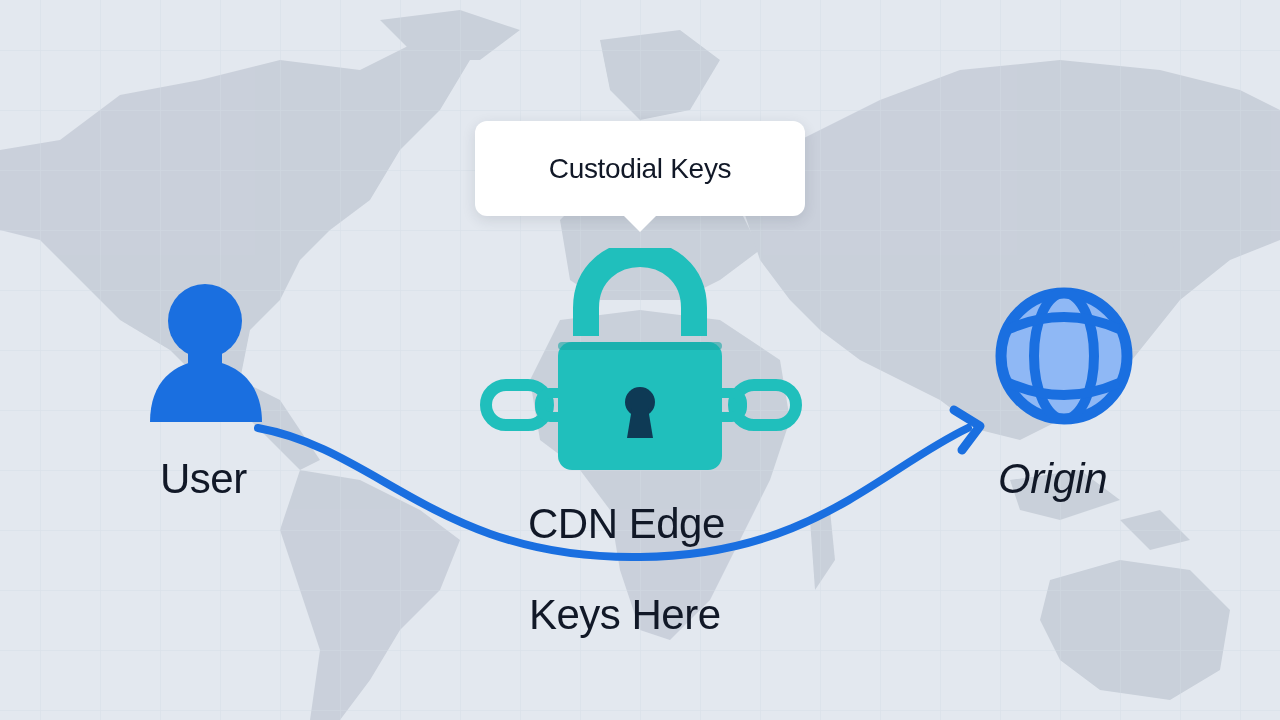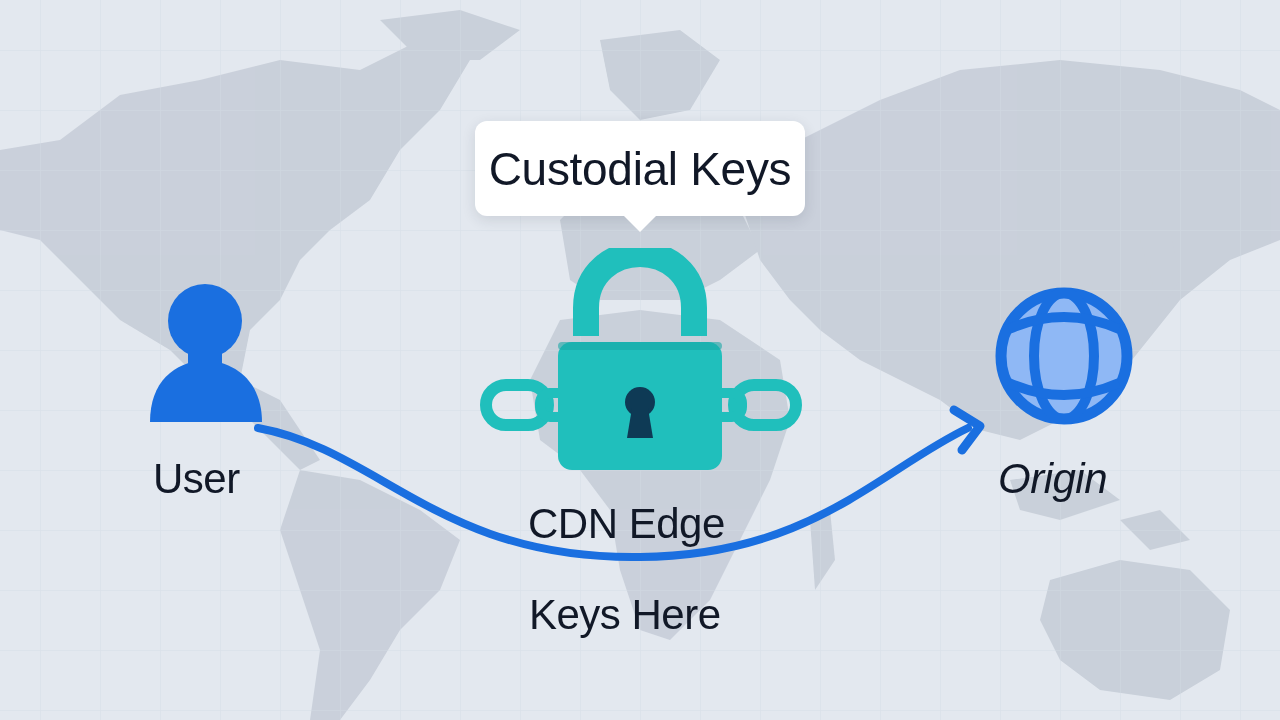--- a/index.html
+++ b/index.html
@@ -2,21 +2,21 @@
 <html><head>
 <meta charset="utf-8">
 <style>
   html,body{margin:0;padding:0;}
   body{width:1280px;height:720px;overflow:hidden;background:#e3e8ef;font-family:"Liberation Sans","DejaVu Sans",sans-serif;position:relative;}
   .stage{position:absolute;inset:0;}
   .bg{position:absolute;inset:0;}
   .label{position:absolute;color:#111827;font-size:42px;letter-spacing:-0.5px;white-space:nowrap;}
   .tooltip{position:absolute;left:475px;top:121px;width:330px;height:95px;background:#ffffff;border-radius:12px;box-shadow:0 4px 14px rgba(30,40,60,0.12);display:flex;align-items:center;justify-content:center;}
   .tooltip::after{content:"";position:absolute;left:148px;bottom:-16px;width:0;height:0;border-left:17px solid transparent;border-right:17px solid transparent;border-top:17px solid #ffffff;}
-  .tooltip span{font-size:46px;color:#111827;letter-spacing:-0.3px;}
+  .tooltip span{font-size:28px;color:#111827;letter-spacing:-0.3px;}
 </style>
 </head>
 <body>
 
 <div class="stage">
 
   <svg class="bg" width="1280" height="720" viewBox="0 0 1280 720">
     <defs>
       <pattern id="grid" width="60" height="60" patternUnits="userSpaceOnUse" x="-20" y="-10">
         <path d="M60 0 L0 0 0 60" fill="none" stroke="#d4dbe5" stroke-width="1.5"></path>
@@ -54,21 +54,21 @@
   <svg class="bg" width="1280" height="720" viewBox="0 0 1280 720">
     <path d="M258 428 C 380 450, 440 560, 640 557 C 810 556, 880 470, 968 428" fill="none" stroke="#1a6fe0" stroke-width="8" stroke-linecap="round"></path>
     <path d="M954 410 L980 426 L962 450" fill="none" stroke="#1a6fe0" stroke-width="9" stroke-linecap="round" stroke-linejoin="round"></path>
   </svg>
 
   <svg style="position:absolute;left:144px;top:282px;" width="122" height="146" viewBox="0 0 122 146">
     <circle cx="61" cy="39" r="37" fill="#1a6fe0"></circle>
     <path d="M6 140 C 6 100, 30 80, 61 78 C 92 80, 118 100, 118 140 Z" fill="#1a6fe0"></path>
     <rect x="44" y="64" width="34" height="24" fill="#1a6fe0"></rect>
   </svg>
-  <div class="label" style="left:153px;top:455px;">User</div>
+  <div class="label" style="left:160px;top:455px;">User</div>
 
   <svg style="position:absolute;left:478px;top:248px;" width="326" height="226" viewBox="0 0 326 226">
 
     <path d="M108 88 L108 60 C108 24, 136 6, 162 6 C188 6, 216 24, 216 60 L216 88" fill="none" stroke="#20bfbc" stroke-width="26"></path>
 
     <rect x="8" y="137" width="62" height="40" rx="20" fill="none" stroke="#20bfbc" stroke-width="12"></rect>
     <rect x="62" y="145" width="40" height="24" rx="10" fill="none" stroke="#20bfbc" stroke-width="10"></rect>
 
     <rect x="256" y="137" width="62" height="40" rx="20" fill="none" stroke="#20bfbc" stroke-width="12"></rect>
     <rect x="224" y="145" width="40" height="24" rx="10" fill="none" stroke="#20bfbc" stroke-width="10"></rect>

